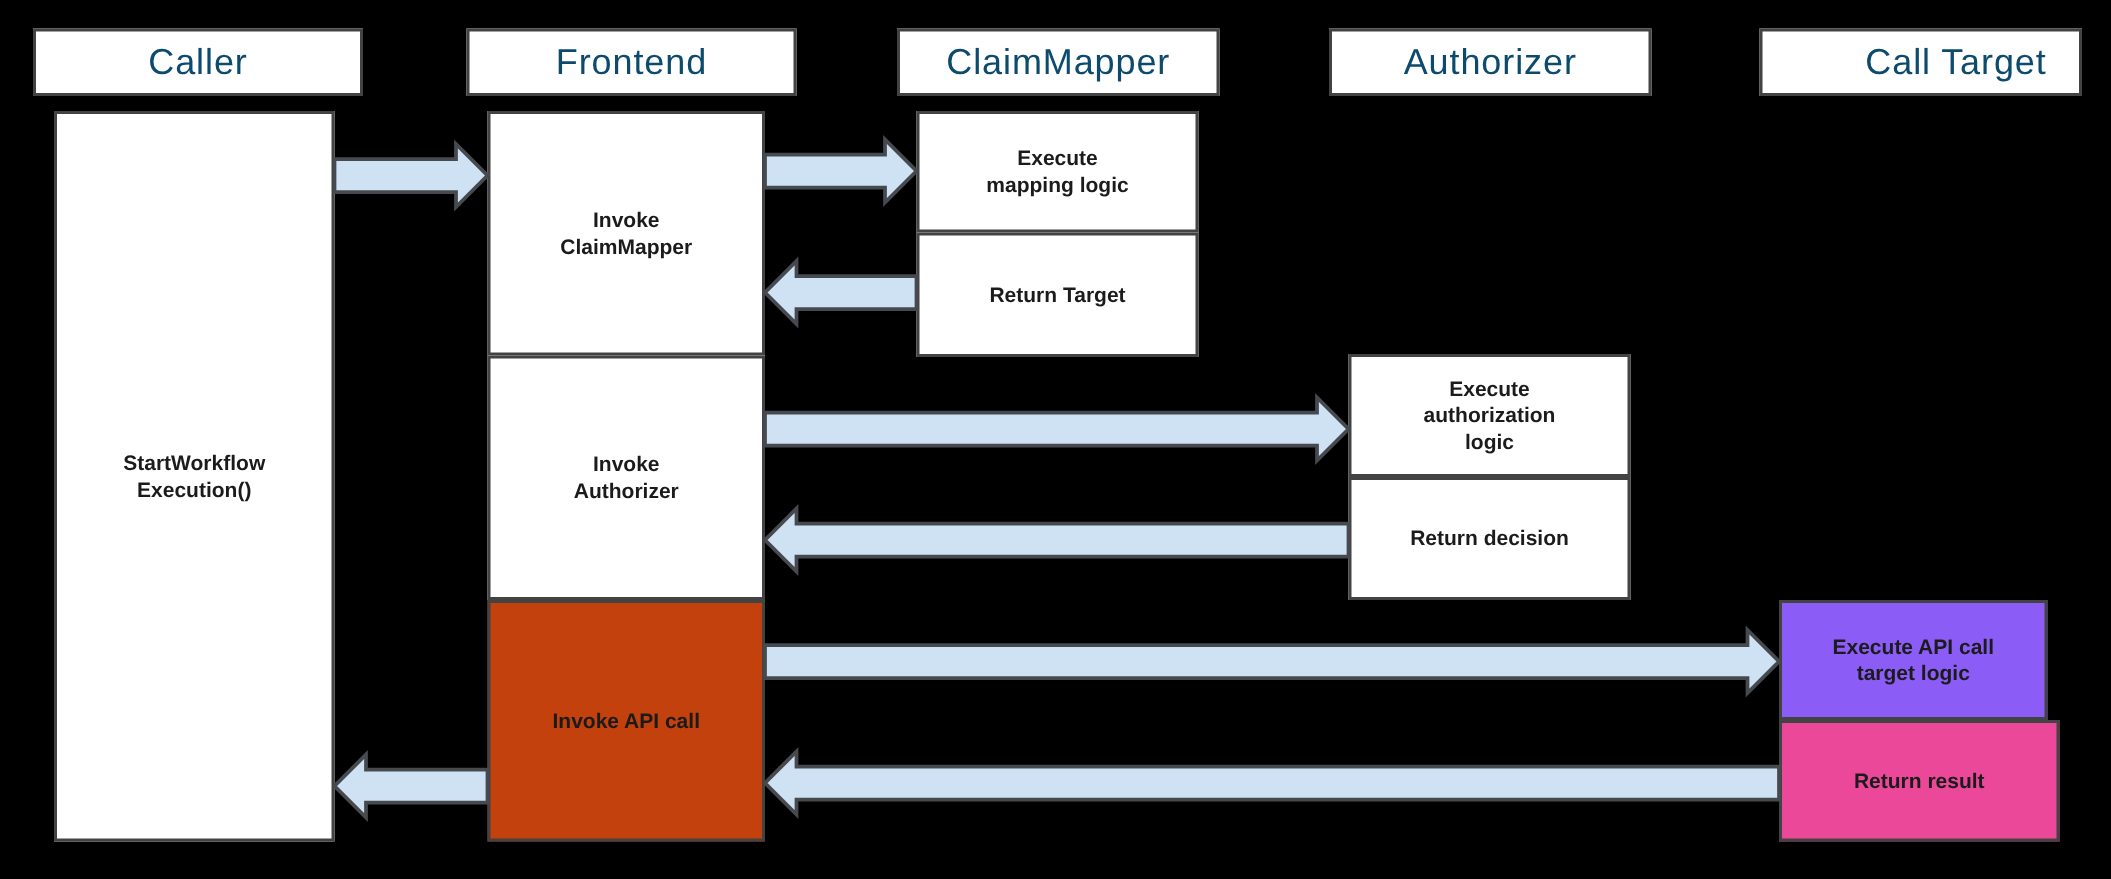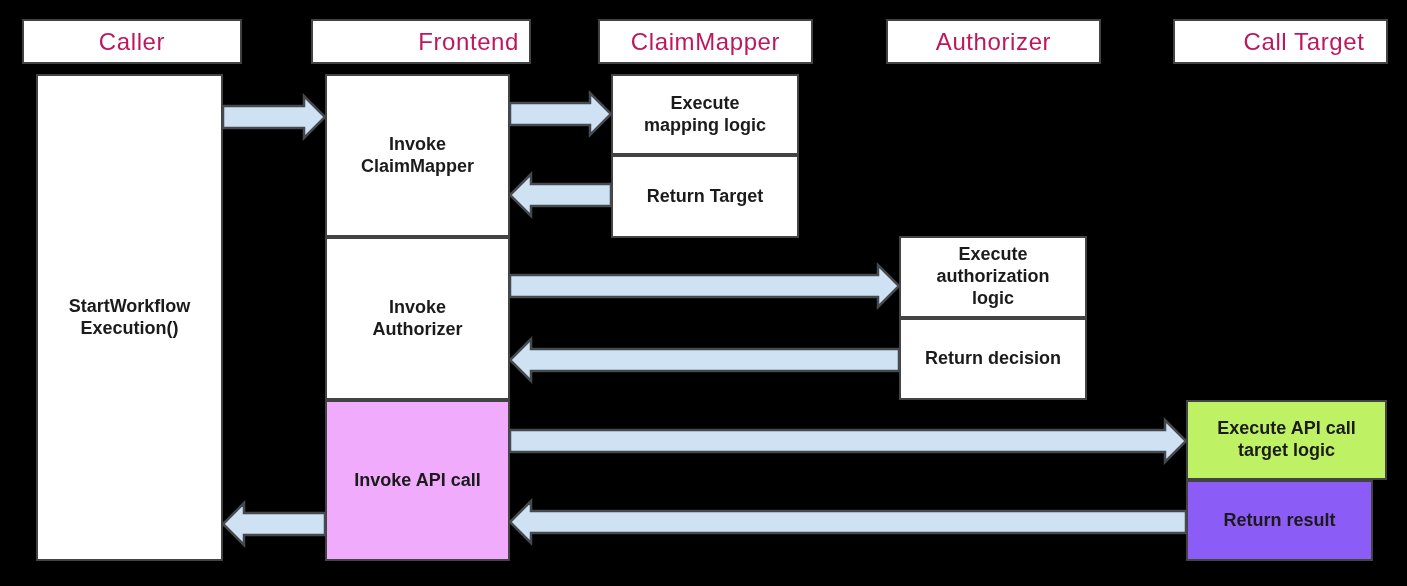--- a/index.html
+++ b/index.html
@@ -21,43 +21,43 @@
     text-align:center;
   }
   .box .lbl{
     white-space:pre-line;
     padding:2px 10px;
   }
   .box.header .lbl{
     font-size:24px;
     font-weight:400;
     letter-spacing:0.6px;
-    color:#be185d;
+    color:#0c4a6e;
   }
   .box.step .lbl{
-    font-size:18px;
+    font-size:14px;
     font-weight:700;
     line-height:1.22;
     color:#1b1b1b;
   }
   svg.arrows{
     position:absolute;
     left:0;top:0;
     pointer-events:none;
   }
 </style>
 </head>
 <body>
 
 <div class="stage" style="background: rgb(0, 0, 0);">
   <div>
       <div class="box header" style="left: 22px; top: 19px; width: 220px; height: 45px; background: rgb(255, 255, 255); border-color: rgb(67, 67, 67);">
         <span class="lbl">Caller</span>
       </div>
-      <div class="box header" style="left: 311px; top: 19px; width: 220px; height: 45px; background: rgb(255, 255, 255); border-color: rgb(67, 67, 67); justify-content: flex-end;">
+      <div class="box header" style="left: 311px; top: 19px; width: 220px; height: 45px; background: rgb(255, 255, 255); border-color: rgb(67, 67, 67);">
         <span class="lbl">Frontend</span>
       </div>
       <div class="box header" style="left: 598px; top: 19px; width: 215px; height: 45px; background: rgb(255, 255, 255); border-color: rgb(67, 67, 67);">
         <span class="lbl">ClaimMapper</span>
       </div>
       <div class="box header" style="left: 886px; top: 19px; width: 215px; height: 45px; background: rgb(255, 255, 255); border-color: rgb(67, 67, 67);">
         <span class="lbl">Authorizer</span>
       </div>
       <div class="box header" style="left: 1173px; top: 19px; width: 215px; height: 45px; background: rgb(255, 255, 255); border-color: rgb(67, 67, 67); padding-left: 47px;">
         <span class="lbl">Call Target</span>
@@ -69,43 +69,43 @@
 Execution()</span>
       </div>
       <div class="box step" style="left: 325px; top: 74px; width: 185px; height: 163px; background: rgb(255, 255, 255); border-color: rgb(67, 67, 67);">
         <span class="lbl">Invoke
 ClaimMapper</span>
       </div>
       <div class="box step" style="left: 325px; top: 237px; width: 185px; height: 163px; background: rgb(255, 255, 255); border-color: rgb(67, 67, 67);">
         <span class="lbl">Invoke
 Authorizer</span>
       </div>
-      <div class="box step" style="left: 325px; top: 400px; width: 185px; height: 161px; background: #f0abfc; border-color: rgb(67, 67, 67);">
+      <div class="box step" style="left: 325px; top: 400px; width: 185px; height: 161px; background: #c2410c; border-color: rgb(67, 67, 67);">
         <span class="lbl">Invoke API call</span>
       </div>
       <div class="box step" style="left: 611px; top: 74px; width: 188px; height: 81px; background: rgb(255, 255, 255); border-color: rgb(67, 67, 67);">
         <span class="lbl">Execute
 mapping logic</span>
       </div>
       <div class="box step" style="left: 611px; top: 155px; width: 188px; height: 83px; background: rgb(255, 255, 255); border-color: rgb(67, 67, 67);">
         <span class="lbl">Return Target</span>
       </div>
       <div class="box step" style="left: 899px; top: 236px; width: 188px; height: 82px; background: rgb(255, 255, 255); border-color: rgb(67, 67, 67);">
         <span class="lbl">Execute
 authorization
 logic</span>
       </div>
       <div class="box step" style="left: 899px; top: 318px; width: 188px; height: 82px; background: rgb(255, 255, 255); border-color: rgb(67, 67, 67); justify-content: center;">
         <span class="lbl">Return decision</span>
       </div>
-      <div class="box step" style="left: 1186px; top: 400px; width: 201px; height: 80px; background: #bef264; border-color: rgb(67, 67, 67); align-items: center;">
+      <div class="box step" style="left: 1186px; top: 400px; width: 179px; height: 80px; background: #8b5cf6; border-color: rgb(67, 67, 67); align-items: center;">
         <span class="lbl">Execute API call
 target logic</span>
       </div>
-      <div class="box step" style="left: 1186px; top: 480px; width: 187px; height: 81px; background: #8b5cf6; border-color: rgb(67, 67, 67);">
+      <div class="box step" style="left: 1186px; top: 480px; width: 187px; height: 81px; background: #ec4899; border-color: rgb(67, 67, 67);">
         <span class="lbl">Return result</span>
       </div>
     </div>
   <svg class="arrows" width="1407" height="586" viewBox="0 0 1407 586">
       <polygon points="223,106 304,106 304,96 325,117 304,138 304,128 223,128" fill="#cfe2f3" stroke="#464a4f" stroke-width="2.5"></polygon>
       <polygon points="510,103 590,103 590,93 611,114 590,135 590,125 510,125" fill="#cfe2f3" stroke="#464a4f" stroke-width="2.5"></polygon>
       <polygon points="611,184 531,184 531,174 510,195 531,216 531,206 611,206" fill="#cfe2f3" stroke="#464a4f" stroke-width="2.5"></polygon>
       <polygon points="510,275 878,275 878,265 899,286 878,307 878,297 510,297" fill="#cfe2f3" stroke="#464a4f" stroke-width="2.5"></polygon>
       <polygon points="899,349 531,349 531,339 510,360 531,381 531,371 899,371" fill="#cfe2f3" stroke="#464a4f" stroke-width="2.5"></polygon>
       <polygon points="510,430 1165,430 1165,420 1186,441 1165,462 1165,452 510,452" fill="#cfe2f3" stroke="#464a4f" stroke-width="2.5"></polygon>

